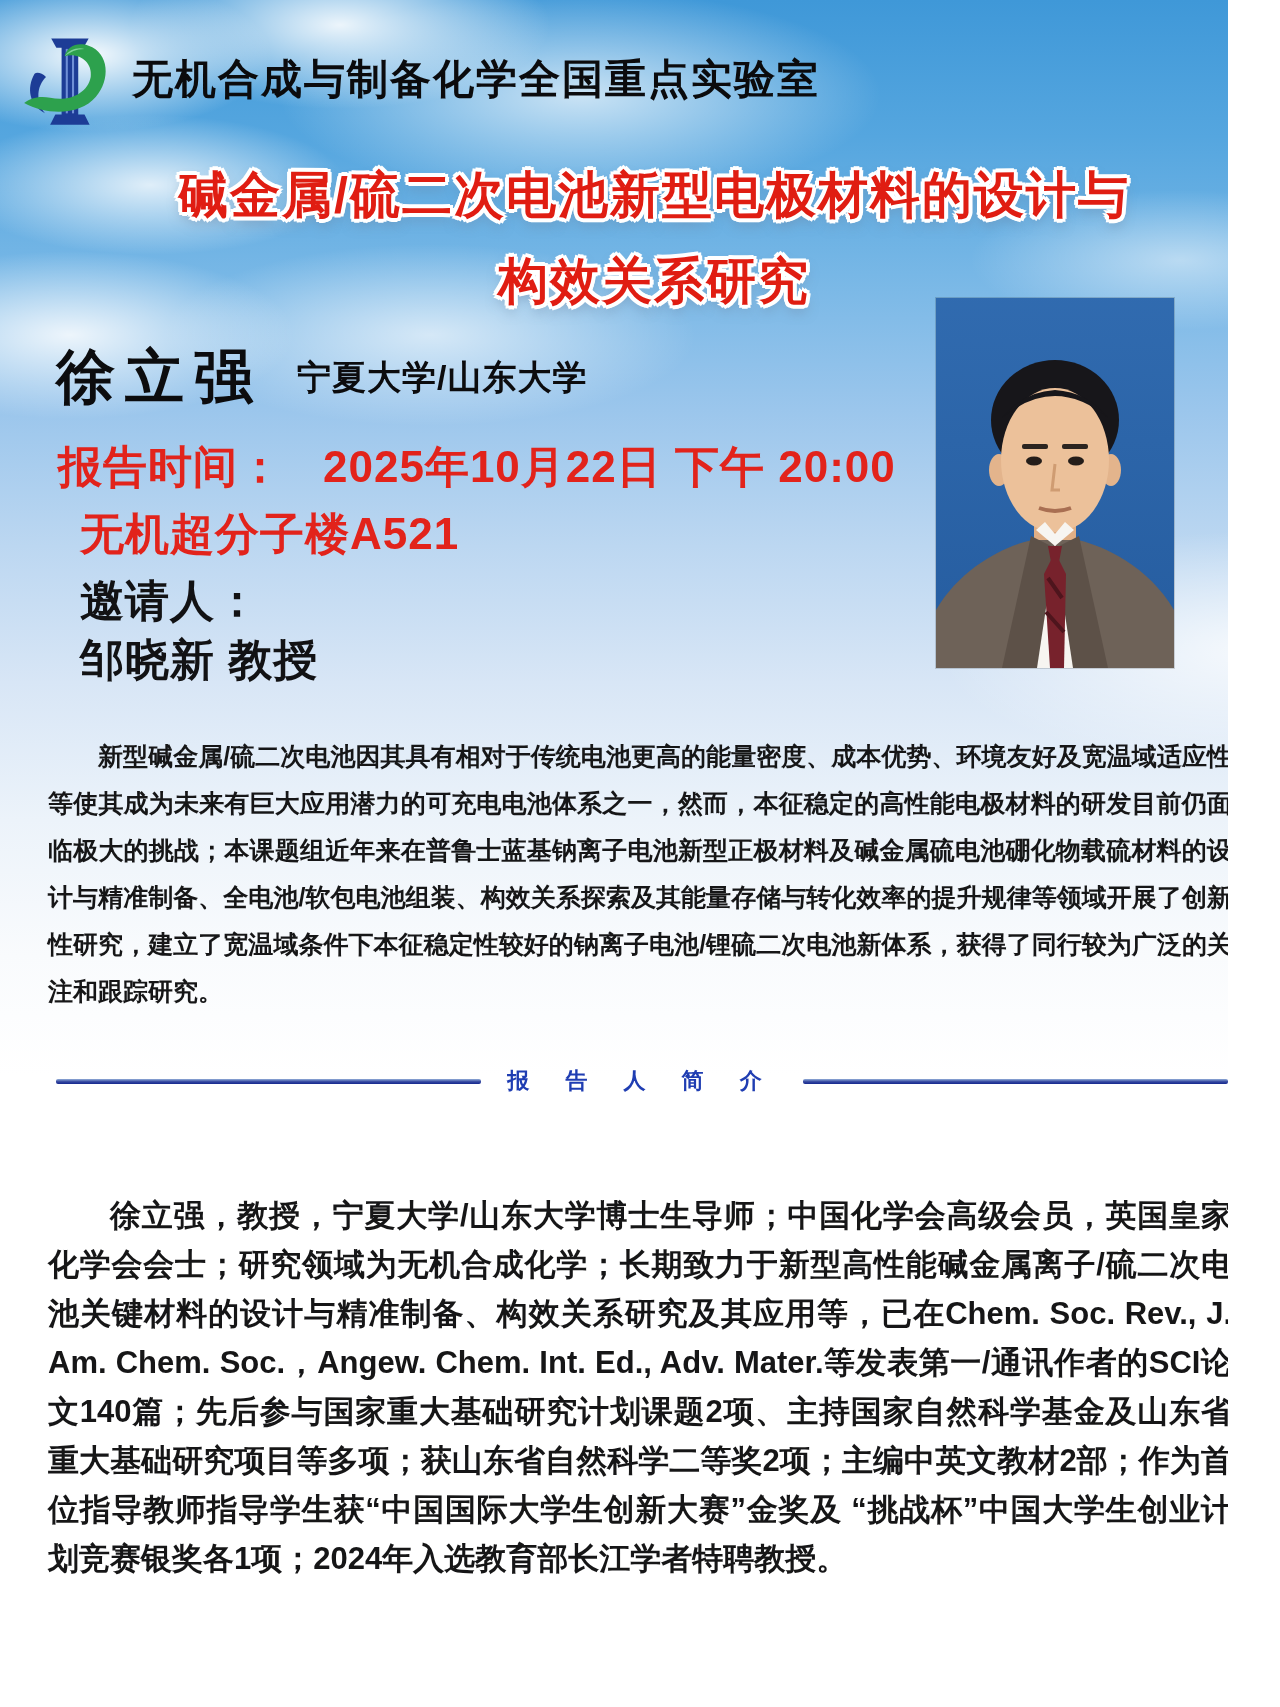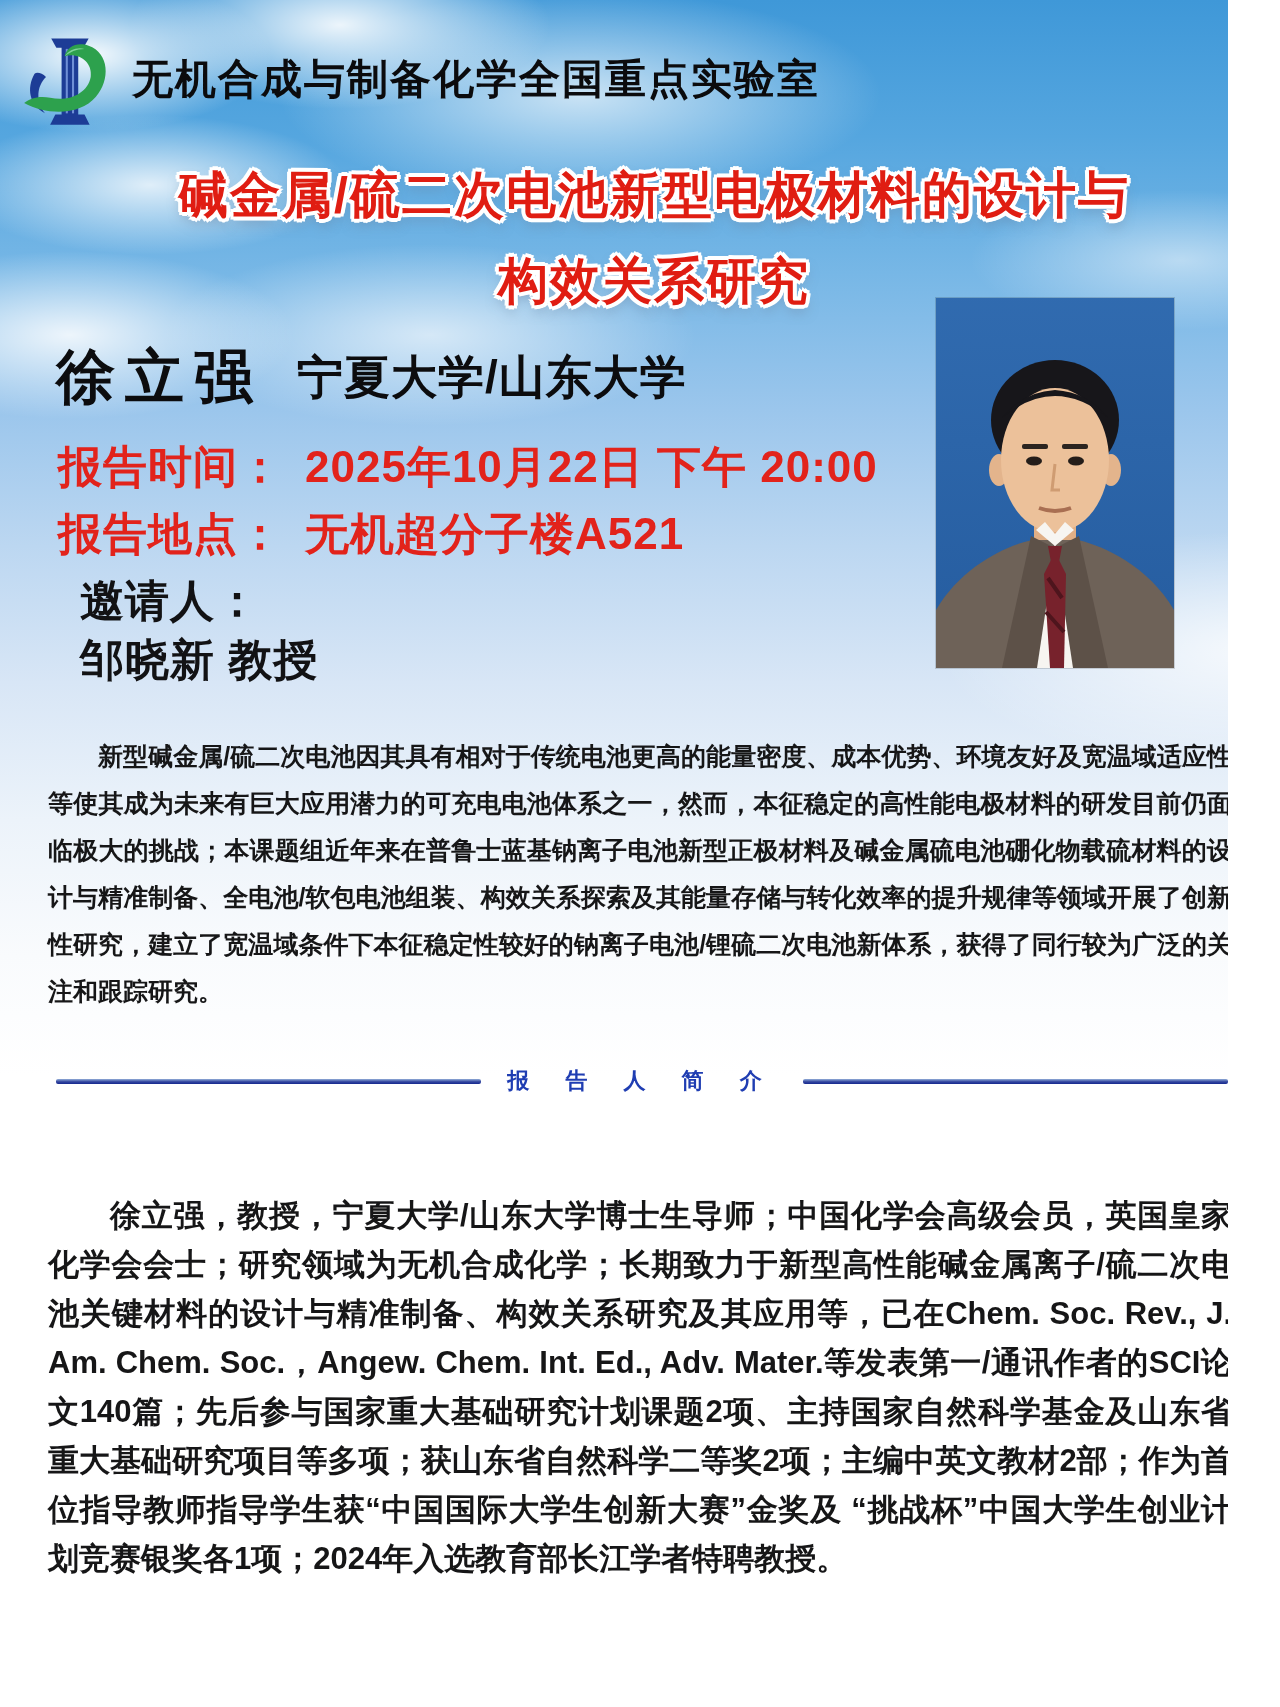--- a/index.html
+++ b/index.html
@@ -19,25 +19,25 @@
   }
   .logo{position:absolute;left:20px;top:26px;width:104px;height:114px;}
   .lab-name{position:absolute;left:132px;top:52px;font-size:41px;font-weight:700;color:#0b0b0d;letter-spacing:2px;}
   .title{position:absolute;left:0;top:152px;width:100%;text-align:center;
          font-size:50px;font-weight:700;line-height:86px;color:#e01d12;letter-spacing:2px;
          text-shadow:-3px -3px 0 #fff,3px -3px 0 #fff,-3px 3px 0 #fff,3px 3px 0 #fff,
                      -4px 0 0 #fff,4px 0 0 #fff,0 -4px 0 #fff,0 4px 0 #fff,
                      0 7px 12px rgba(110,130,155,.55);margin-left:40px;}
   .speaker-line{position:absolute;left:56px;top:338px;display:flex;align-items:center;}
   .speaker-name{font-size:59px;font-weight:700;color:#0c0c0e;letter-spacing:10px;}
-  .speaker-aff{font-size:46px;font-weight:700;color:#0c0c0e;margin-left:34px;letter-spacing:1px;}
+  .speaker-aff{font-size:34px;font-weight:700;color:#0c0c0e;margin-left:34px;letter-spacing:1px;}
   .details{position:absolute;left:58px;top:438px;}
   .detail-row{display:flex;align-items:baseline;height:67px;font-size:44px;font-weight:700;letter-spacing:1px;}
   .detail-row .value{margin-left:22px;}
-  .red{color:#e2231b;}
+  .red{color:#e2231b;gap:18px;}
   .dark{color:#121214;flex-direction:column;}
   .photo{position:absolute;left:936px;top:298px;width:238px;height:370px;box-shadow:0 0 0 1px rgba(0,0,0,.15);}
   .photo svg{display:block;width:100%;height:100%;}
   .abstract{position:absolute;left:48px;top:708px;width:1184px;
             font-size:25px;line-height:47px;font-weight:700;color:#161617;
             text-align:justify;text-indent:2em;}
   .divider{position:absolute;left:56px;top:1066px;width:1172px;display:flex;align-items:center;}
   .divider .d-line{flex:1;height:5px;border-radius:2px;
             background:linear-gradient(180deg,#93aed8 0%,#33469f 55%,#16288e 100%);}
   .divider .d-label{margin:0 26px;font-size:22px;font-weight:700;color:#1f3db2;letter-spacing:15px;white-space:nowrap;}
@@ -77,21 +77,20 @@
     <span class="speaker-name">徐立强</span>
     <span class="speaker-aff">宁夏大学/山东大学</span>
   </div>
 
   <div class="details">
     <div class="detail-row red">
       <span class="label">报告时间：</span>
       <span class="value">2025年10月22日 下午 20:00</span>
     </div>
     <div class="detail-row red">
-      <span class="label">报告地点：</span>
       <span class="value">无机超分子楼A521</span>
     </div>
     <div class="detail-row dark">
       <span class="label">邀请人：</span>
       <span class="value">邹晓新 教授</span>
     </div>
   </div>
 
   <div class="photo">
     <svg viewBox="0 0 238 370" xmlns="http://www.w3.org/2000/svg" preserveAspectRatio="none">

